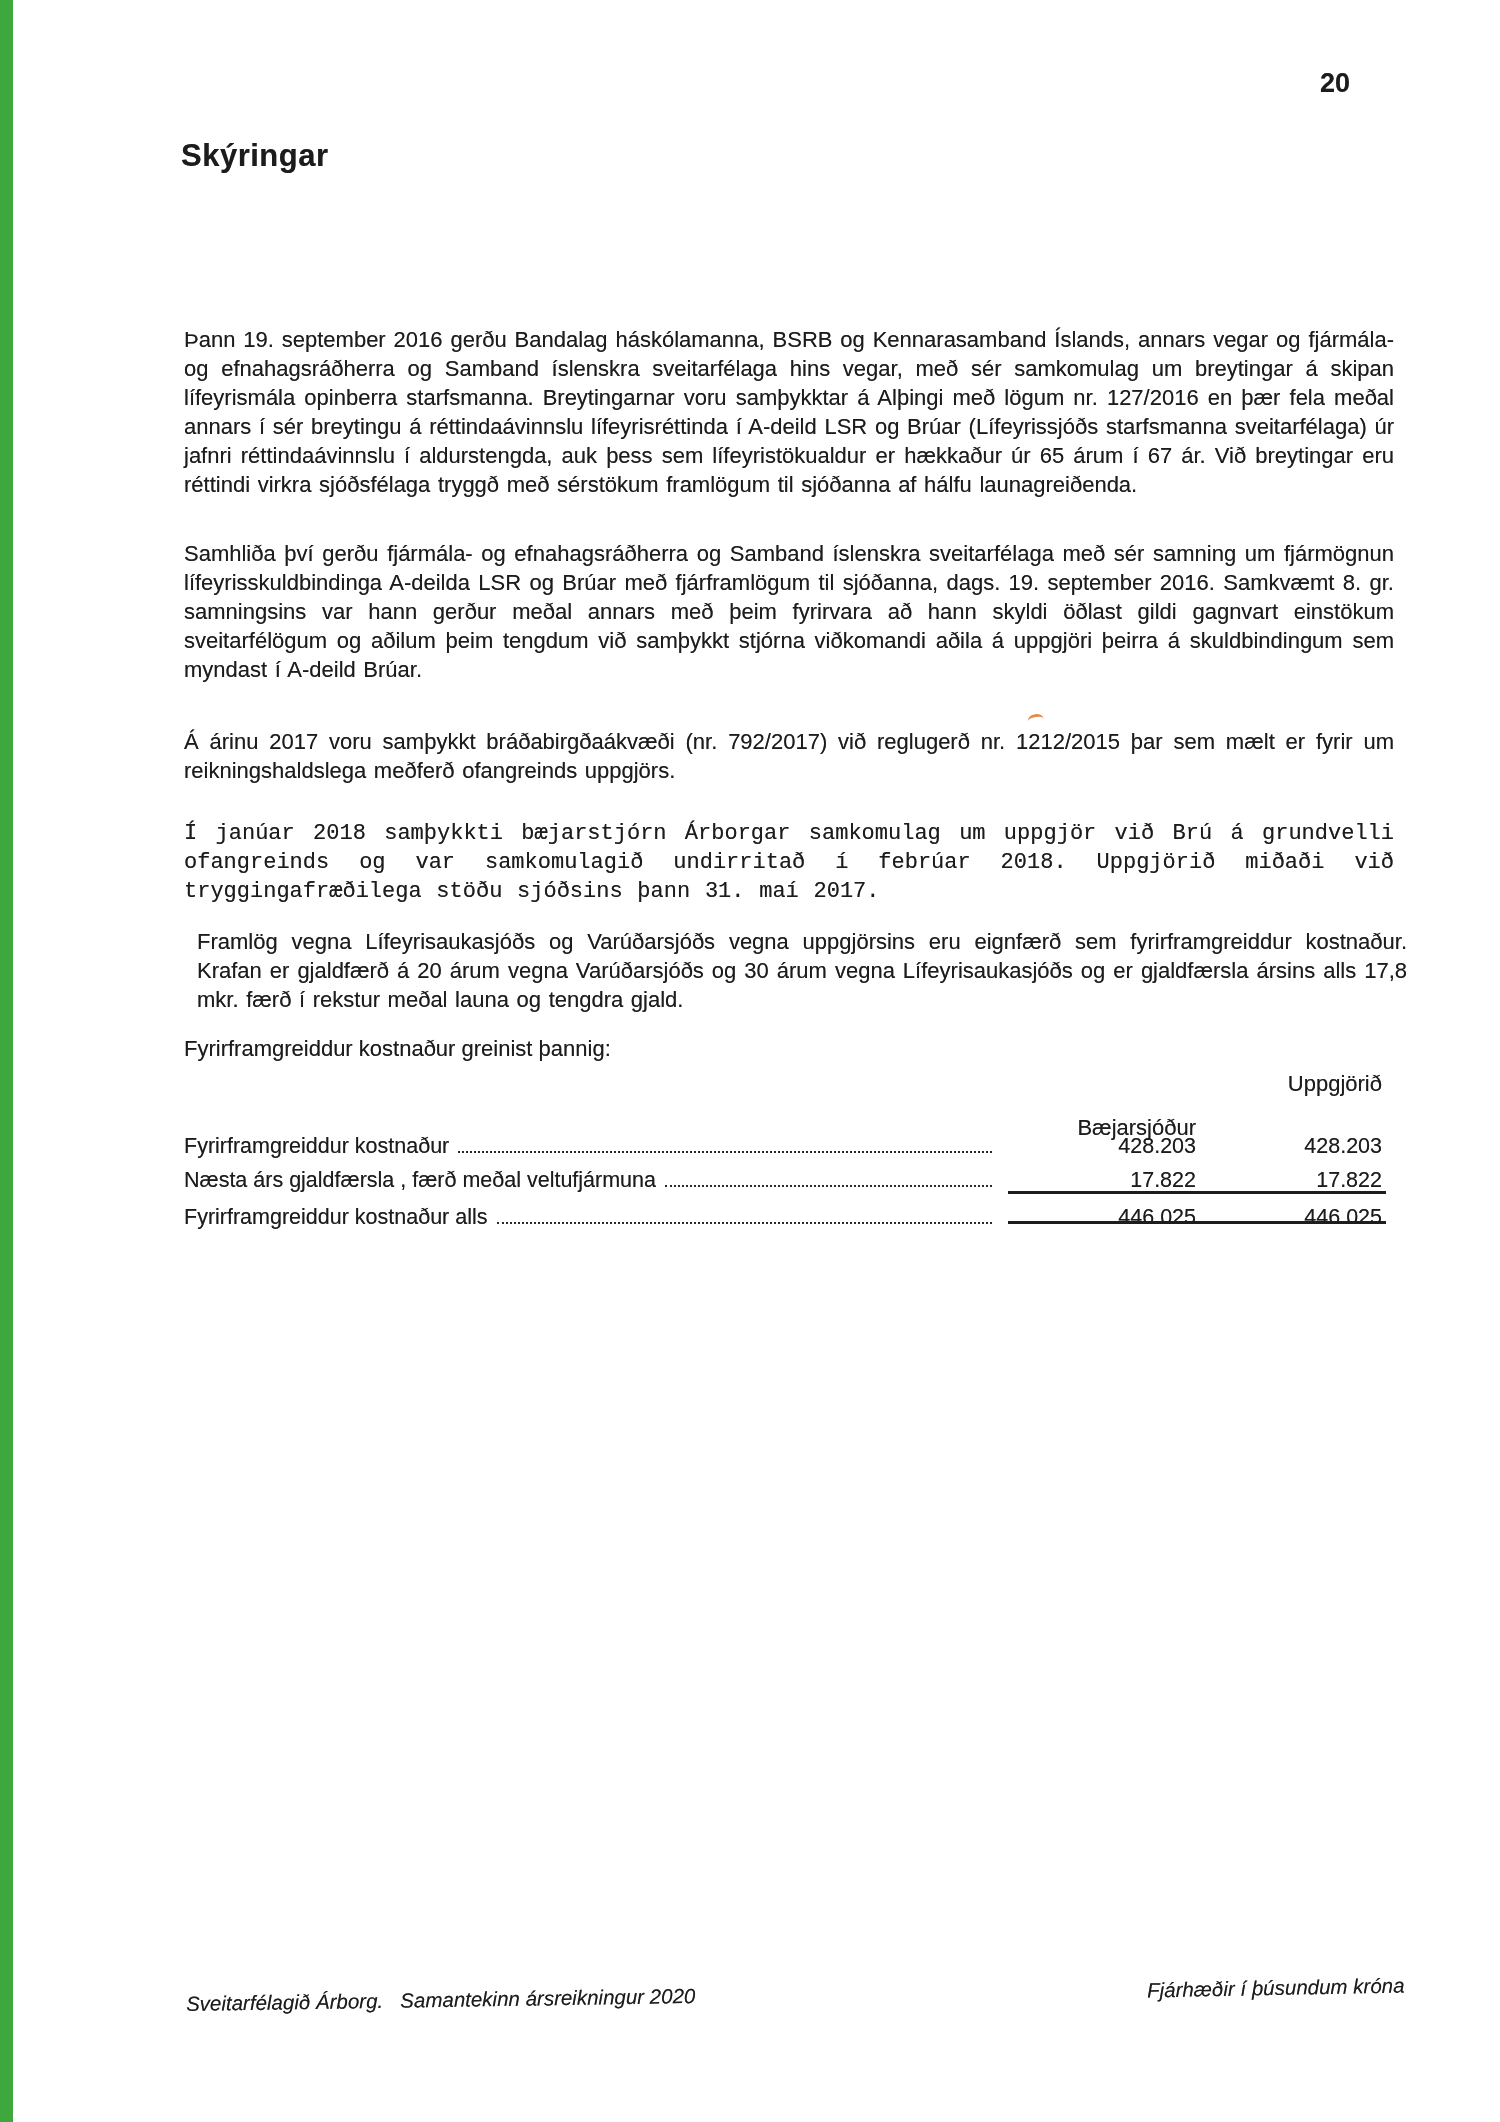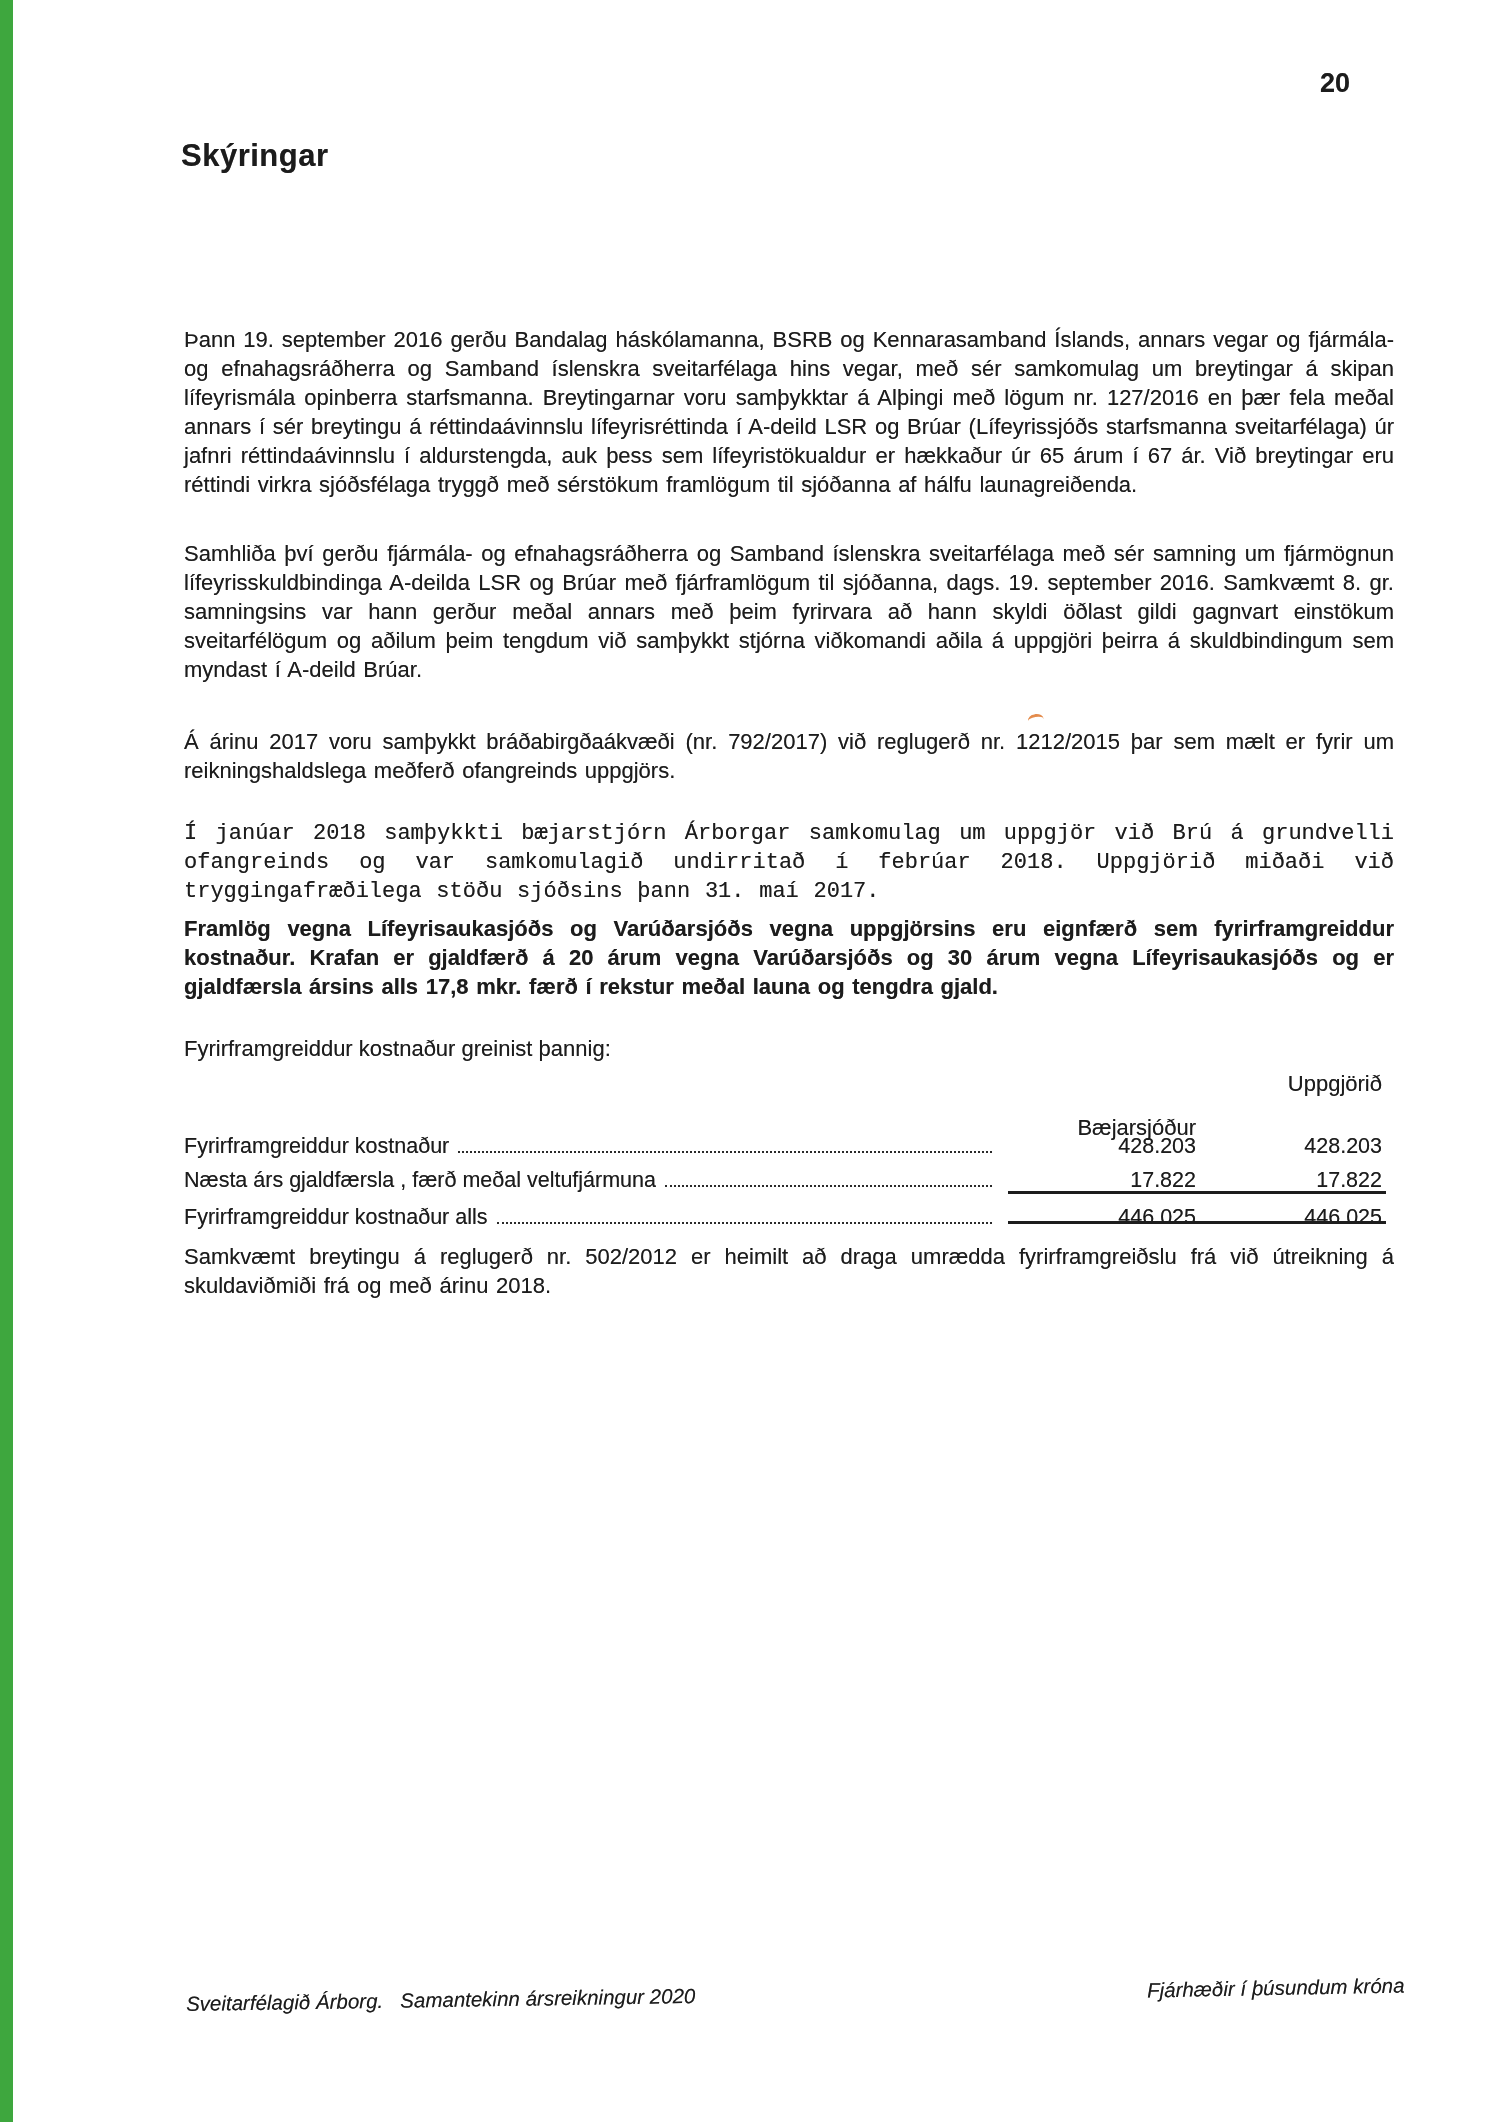--- a/index.html
+++ b/index.html
@@ -58,21 +58,21 @@
 
   <div class="page-number">20</div>
 
   <h1 class="doc-title" style="margin:0;">Skýringar</h1>
 
 
   <p class="para p1" style="margin:0;">Þann 19. september 2016 gerðu Bandalag háskólamanna, BSRB og Kennarasamband Íslands, annars vegar og fjármála- og efnahagsráðherra og Samband íslenskra sveitarfélaga hins vegar, með sér samkomulag um breytingar á skipan lífeyrismála opinberra starfsmanna. Breytingarnar voru samþykktar á Alþingi með lögum nr. 127/2016 en þær fela meðal annars í sér breytingu á réttindaávinnslu lífeyrisréttinda í A-deild LSR og Brúar (Lífeyrissjóðs starfsmanna sveitarfélaga) úr jafnri réttindaávinnslu í aldurstengda, auk þess sem lífeyristökualdur er hækkaður úr 65 árum í 67 ár. Við breytingar eru réttindi virkra sjóðsfélaga tryggð með sérstökum framlögum til sjóðanna af hálfu launagreiðenda.</p>
   <p class="para p2" style="margin:0;">Samhliða því gerðu fjármála- og efnahagsráðherra og Samband íslenskra sveitarfélaga með sér samning um fjármögnun lífeyrisskuldbindinga A-deilda LSR og Brúar með fjárframlögum til sjóðanna, dags. 19. september 2016. Samkvæmt 8. gr. samningsins var hann gerður meðal annars með þeim fyrirvara að hann skyldi öðlast gildi gagnvart einstökum sveitarfélögum og aðilum þeim tengdum við samþykkt stjórna viðkomandi aðila á uppgjöri þeirra á skuldbindingum sem myndast í A-deild Brúar.</p>
   <p class="para p3" style="margin:0;">Á árinu 2017 voru samþykkt bráðabirgðaákvæði (nr. 792/2017) við reglugerð nr. 1212/2015 þar sem mælt er fyrir um reikningshaldslega meðferð ofangreinds uppgjörs.</p>
   <p class="para p4" style="margin:0;font-family:Liberation Mono, monospace;">Í janúar 2018 samþykkti bæjarstjórn Árborgar samkomulag um uppgjör við Brú á grundvelli ofangreinds og var samkomulagið undirritað í febrúar 2018. Uppgjörið miðaði við tryggingafræðilega stöðu sjóðsins þann 31. maí 2017.</p>
-  <p class="para p5" style="margin:0;font-weight:bold;">Framlög vegna Lífeyrisaukasjóðs og Varúðarsjóðs vegna uppgjörsins eru eignfærð sem fyrirframgreiddur kostnaður. Krafan er gjaldfærð á 20 árum vegna Varúðarsjóðs og 30 árum vegna Lífeyrisaukasjóðs og er gjaldfærsla ársins alls 17,8 mkr. færð í rekstur meðal launa og tengdra gjald.</p>
+  <p class="para p5" style="margin:13px;">Framlög vegna Lífeyrisaukasjóðs og Varúðarsjóðs vegna uppgjörsins eru eignfærð sem fyrirframgreiddur kostnaður. Krafan er gjaldfærð á 20 árum vegna Varúðarsjóðs og 30 árum vegna Lífeyrisaukasjóðs og er gjaldfærsla ársins alls 17,8 mkr. færð í rekstur meðal launa og tengdra gjald.</p>
 
   <div class="scan-mark" style="border-top-color: rgb(224, 120, 46);"></div>
 
   <div class="table-intro">Fyrirframgreiddur kostnaður greinist þannig:</div>
 
   <div class="thead">
     <span class="spacer"></span>
     <span class="c1">Bæjarsjóður</span>
     <span class="c2">Uppgjörið</span>
   </div>
@@ -95,18 +95,17 @@
 
   <div class="trow r3">
     <span class="lbl">Fyrirframgreiddur kostnaður alls</span>
     <span class="leader"></span>
     <span class="v1">446.025</span>
     <span class="v2">446.025</span>
   </div>
 
   <div class="rule rule-2"></div>
 
-  <p class="para p6" style="margin:0;">Samkvæmt breytingu á reglugerð nr. 502/2012 er heimilt að draga umrædda fyrirframgreiðslu frá við útreikning á skuldaviðmiði frá og með árinu 2018.</p>
 
   <div class="footer footer-left">Sveitarfélagið Árborg.   Samantekinn ársreikningur 2020</div>
   <div class="footer footer-right">Fjárhæðir í þúsundum króna</div>
 
 </div>
 
 </body></html>

